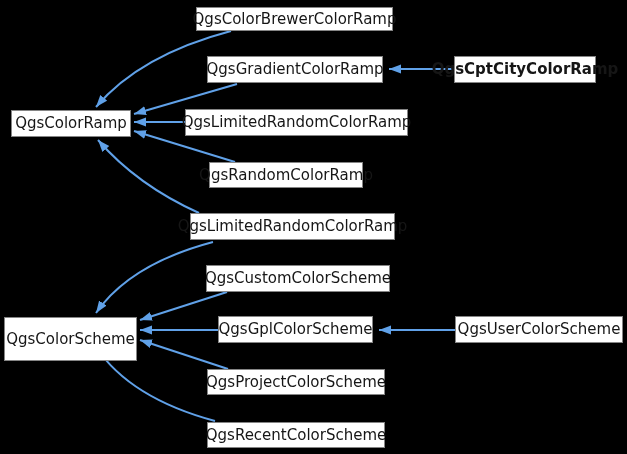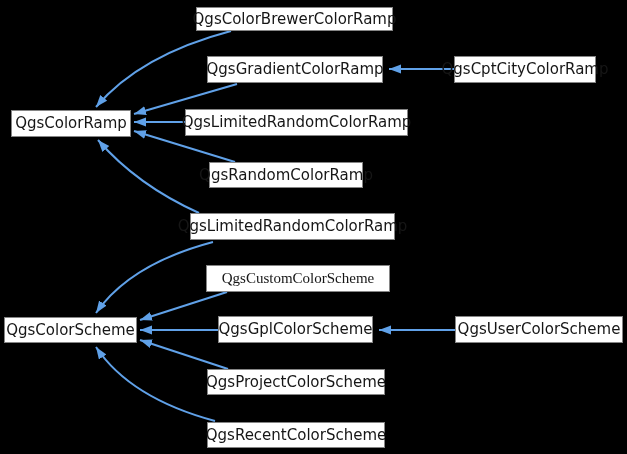--- a/index.html
+++ b/index.html
@@ -40,25 +40,25 @@
     <path class="edge" marker-end="url(#arrow)" d="M 213 242 Q 130 264 96 313"></path>
     <path class="edge" marker-end="url(#arrow)" d="M 227 292 L 140 320"></path>
     <path class="edge" marker-end="url(#arrow)" d="M 218 330 L 140 330"></path>
     <path class="edge" marker-end="url(#arrow)" d="M 228 369 L 140 340"></path>
     <path class="edge" marker-end="url(#arrow)" d="M 215 421 Q 130 398 96 347"></path>
     <path class="edge" marker-end="url(#arrow)" d="M 455 330 L 379 330"></path>
   </svg>
 
   <div class="node" style="left:196px; top:7px;   width:197px; height:24px;">QgsColorBrewerColorRamp</div>
   <div class="node" style="left:207px; top:56px;  width:176px; height:27px;">QgsGradientColorRamp</div>
-  <div class="node" style="left:454px; top:56px;  width:142px; height:27px;">QgsCptCityColorRamp</div>
+  <div class="node" style="left:454px; top:56px;  width:142px; height:27px;font-weight:bold;">QgsCptCityColorRamp</div>
   <div class="node" style="left:11px;  top:110px; width:120px; height:27px;">QgsColorRamp</div>
   <div class="node" style="left:185px; top:109px; width:223px; height:27px;">QgsLimitedRandomColorRamp</div>
   <div class="node" style="left:209px; top:162px; width:154px; height:26px;">QgsRandomColorRamp</div>
   <div class="node" style="left:190px; top:213px; width:205px; height:27px;">QgsLimitedRandomColorRamp</div>
-  <div class="node" style="left:206px; top:265px; width:184px; height:27px;font-family:Liberation Serif, serif;">QgsCustomColorScheme</div>
-  <div class="node" style="left:4px;   top:317px; width:133px; height:26px;">QgsColorScheme</div>
+  <div class="node" style="left:206px; top:265px; width:184px; height:27px;">QgsCustomColorScheme</div>
+  <div class="node" style="left:4px;   top:317px; width:133px; height:44px;">QgsColorScheme</div>
   <div class="node" style="left:218px; top:316px; width:155px; height:27px;">QgsGplColorScheme</div>
   <div class="node" style="left:455px; top:316px; width:168px; height:27px;">QgsUserColorScheme</div>
   <div class="node" style="left:207px; top:369px; width:178px; height:26px;">QgsProjectColorScheme</div>
   <div class="node" style="left:207px; top:422px; width:178px; height:26px;">QgsRecentColorScheme</div>
 
 </div>
 
 </body></html>

